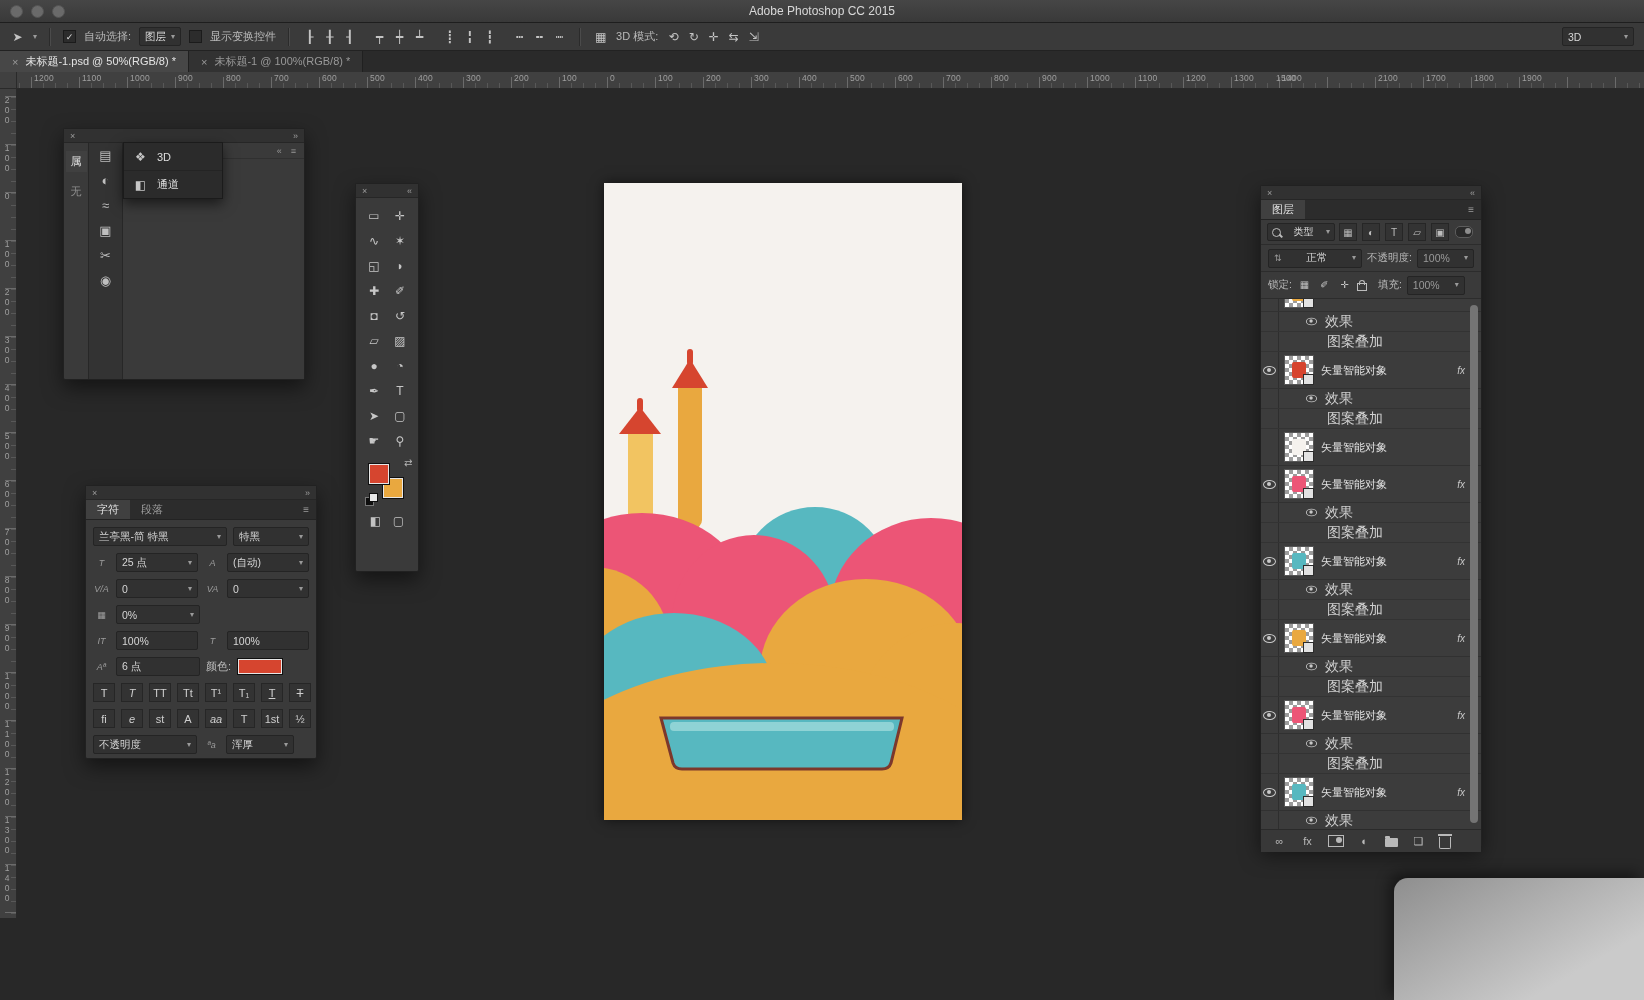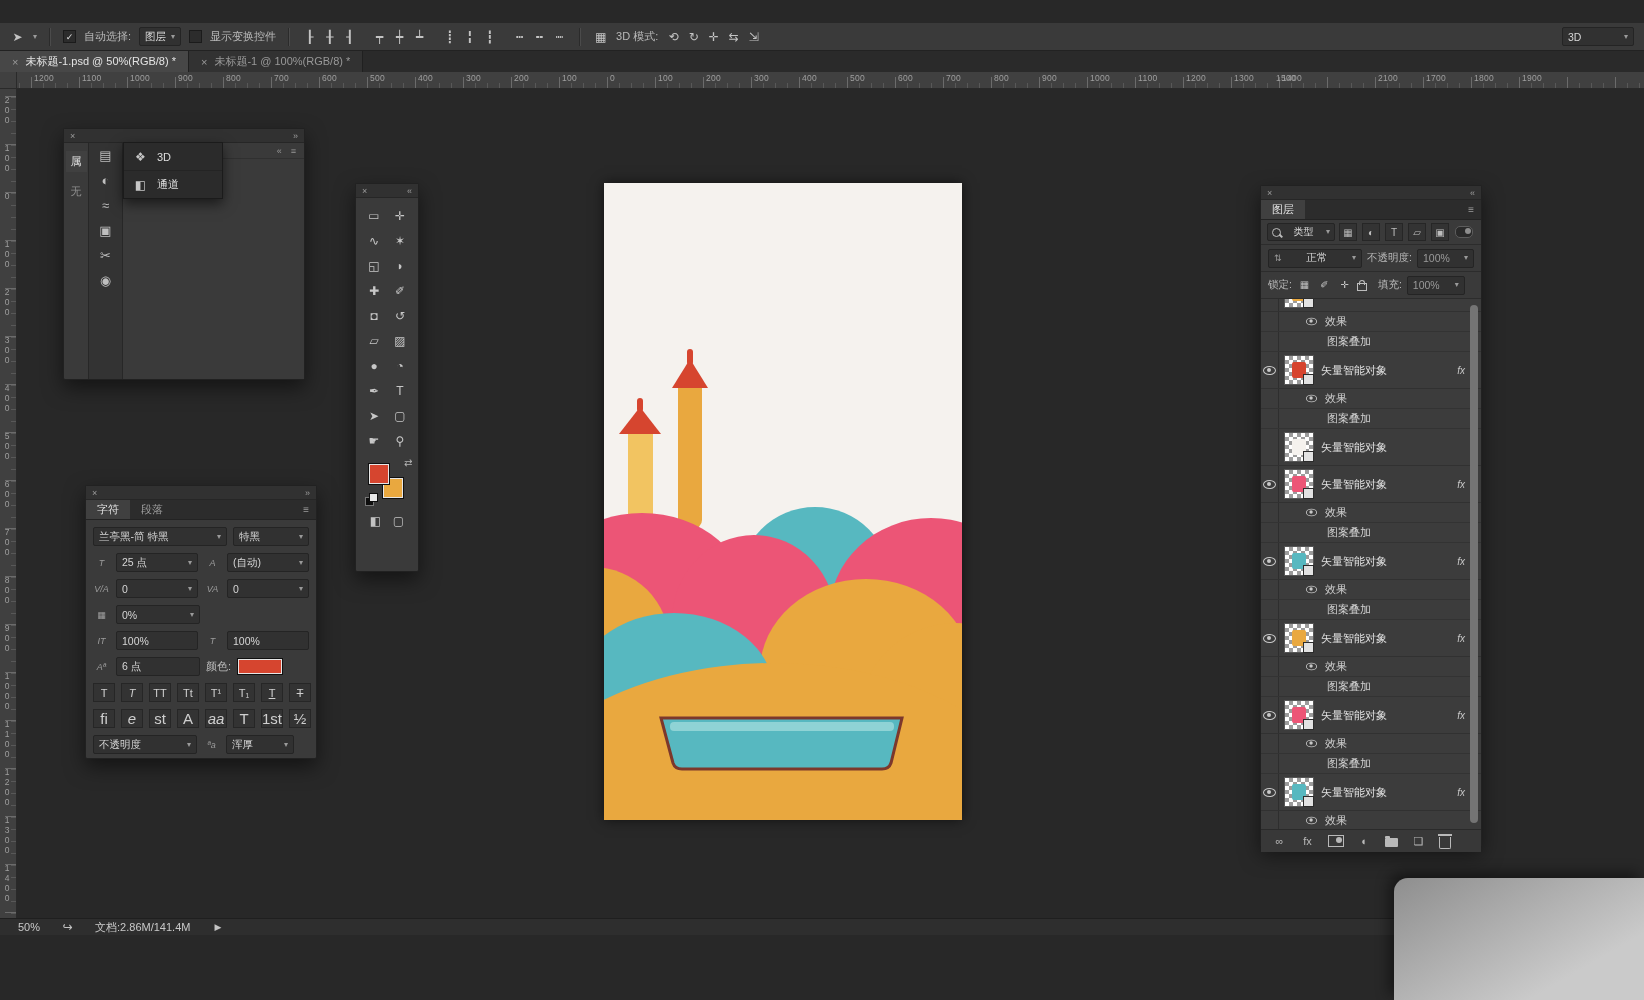--- a/index.html
+++ b/index.html
@@ -91,41 +91,41 @@
   .fg{left:4px;top:6px;z-index:2}
   .bgsw{left:18px;top:20px}
   .toolsextra{display:flex;justify-content:space-around;padding:6px 8px 0}
   
   .charpanel{left:85px;top:485px;width:230px;height:272px}
   .crow{display:flex;align-items:center;gap:6px;margin:7px 7px 0}
   .cic{width:17px;font-size:9px;color:#9d9d9d;text-align:center;flex:none;font-style:italic}
   .fld72{width:72px}
   .tbtn,.obtn{width:20px;height:17px;display:flex;align-items:center;justify-content:center;background:#333;
               border:1px solid #262626;color:#cfcfcf;font-size:11px;flex:none}
-  .obtn{font-size:15px}
+  .obtn{font-size:11px}
   .tstyles .tbtn:nth-child(2){font-style:italic}
   .tstyles .tbtn:nth-child(7){text-decoration:underline}
   .tstyles .tbtn:nth-child(8){text-decoration:line-through}
   .ostyles .obtn:nth-child(2),.ostyles .obtn:nth-child(5){font-style:italic}
   .cswatch{width:44px;height:15px;border:1px solid #101010;box-shadow:inset 0 0 0 1px #e6e6e6}
   
   .layerspanel{left:1260px;top:185px;width:220px;height:660px}
   .lfilter{height:24px;display:flex;align-items:center;gap:4px;padding:0 6px;border-bottom:1px solid #2c2c2c}
   .selsm{height:16px;padding:0 4px;font-size:10px}
   .fic{width:16px;height:16px;display:flex;align-items:center;justify-content:center;color:#bdbdbd;font-size:10px;
        background:#333;border:1px solid #262626}
   .toggle{width:16px;height:10px;border:1px solid #5c5c5c;border-radius:5px;background:#2a2a2a;position:relative;margin-left:2px}
   .toggle::before{content:"";position:absolute;right:1px;top:1px;width:6px;height:6px;border-radius:50%;background:#8d8d8d}
   .lblend,.llock{height:26px;display:flex;align-items:center;gap:5px;padding:0 7px;border-bottom:1px solid #2c2c2c;font-size:10.5px}
   .blendarr{font-size:9px;color:#9a9a9a}
   .selnum{width:46px;color:#9a9a9a}
   .llist{position:relative;height:530px;overflow:hidden;background:#3c3c3c}
   .lrow{height:36px;display:flex;align-items:center;border-bottom:1px solid #313131}
   .lrow.partial{margin-top:-24px}
-  .srow{height:19px;display:flex;align-items:center;border-bottom:1px solid #333;font-size:11px;color:#cfcfcf}
+  .srow{height:19px;display:flex;align-items:center;border-bottom:1px solid #333;font-size:14px;color:#cfcfcf}
   .eyewell{width:17px;align-self:stretch;border-right:1px solid #2e2e2e;display:flex;align-items:center;justify-content:center;flex:none}
   .eye{display:inline-block;width:11px;height:7px;border:1px solid #c8c8c8;border-radius:50%;position:relative}
   .eye::after{content:"";position:absolute;left:2.5px;top:1px;width:4px;height:4px;border-radius:50%;background:#c8c8c8}
   .eye-s{transform:scale(.85)}
   .subeye{margin-left:26px}
   .slabel{margin-left:7px}
   .slabel2{margin-left:48px}
   .thumb{width:28px;height:28px;position:relative;border:1px solid #565656;margin:0 7px 0 5px;flex:none;background-color:#fff;
          background-image:linear-gradient(45deg,#9c9c9c 25%,transparent 25%,transparent 75%,#9c9c9c 75%),
                           linear-gradient(45deg,#9c9c9c 25%,transparent 25%,transparent 75%,#9c9c9c 75%);
@@ -157,20 +157,28 @@
   .timelinetab{display:inline-block;margin:3px 0 0 0;padding:2px 9px;background:#333;border:1px solid #1f1f1f;
                border-left:none;color:#c9c9c9;font-size:10.5px}
   .graycorner{position:absolute;right:0;bottom:0;width:250px;height:122px;border-top-left-radius:14px;
               background:linear-gradient(150deg,#8e8e8e,#cacaca 75%);box-shadow:-5px -5px 14px rgba(0,0,0,.45);z-index:4}
 </style>
 </head>
 <body>
 
 <div class="app">
 
+  <div class="titlebar">
+    <div class="lights">
+      <span class="light"></span>
+      <span class="light"></span>
+      <span class="light"></span>
+    </div>
+    <span>Adobe Photoshop CC 2015</span>
+  </div>
 
   <div class="optionsbar">
     <span class="gly">➤</span>
     <span class="caret">▾</span>
     <span class="obar-sep"></span>
     <span class="cb">✓</span>
     <span class="lbl">自动选择:</span>
     <span class="sel">
       <span>图层</span>
       <span class="caret">▾</span>
@@ -673,21 +681,15 @@
         <span class="gly">∞</span>
         <span class="gly">fx</span>
         <span class="mini mask-mini"></span>
         <span class="gly">◐</span>
         <span class="mini folder-mini"></span>
         <span class="gly">❏</span>
         <span class="mini trash-mini"></span>
       </div>
   </div>
 
-  <div class="statusbar">
-    <span>50%</span>
-    <span class="gly">↪</span>
-    <span>文档:2.86M/141.4M</span>
-    <span class="gly small">▶</span>
-  </div>
 
   <div class="graycorner"></div>
 </div>
 
 </body></html>

